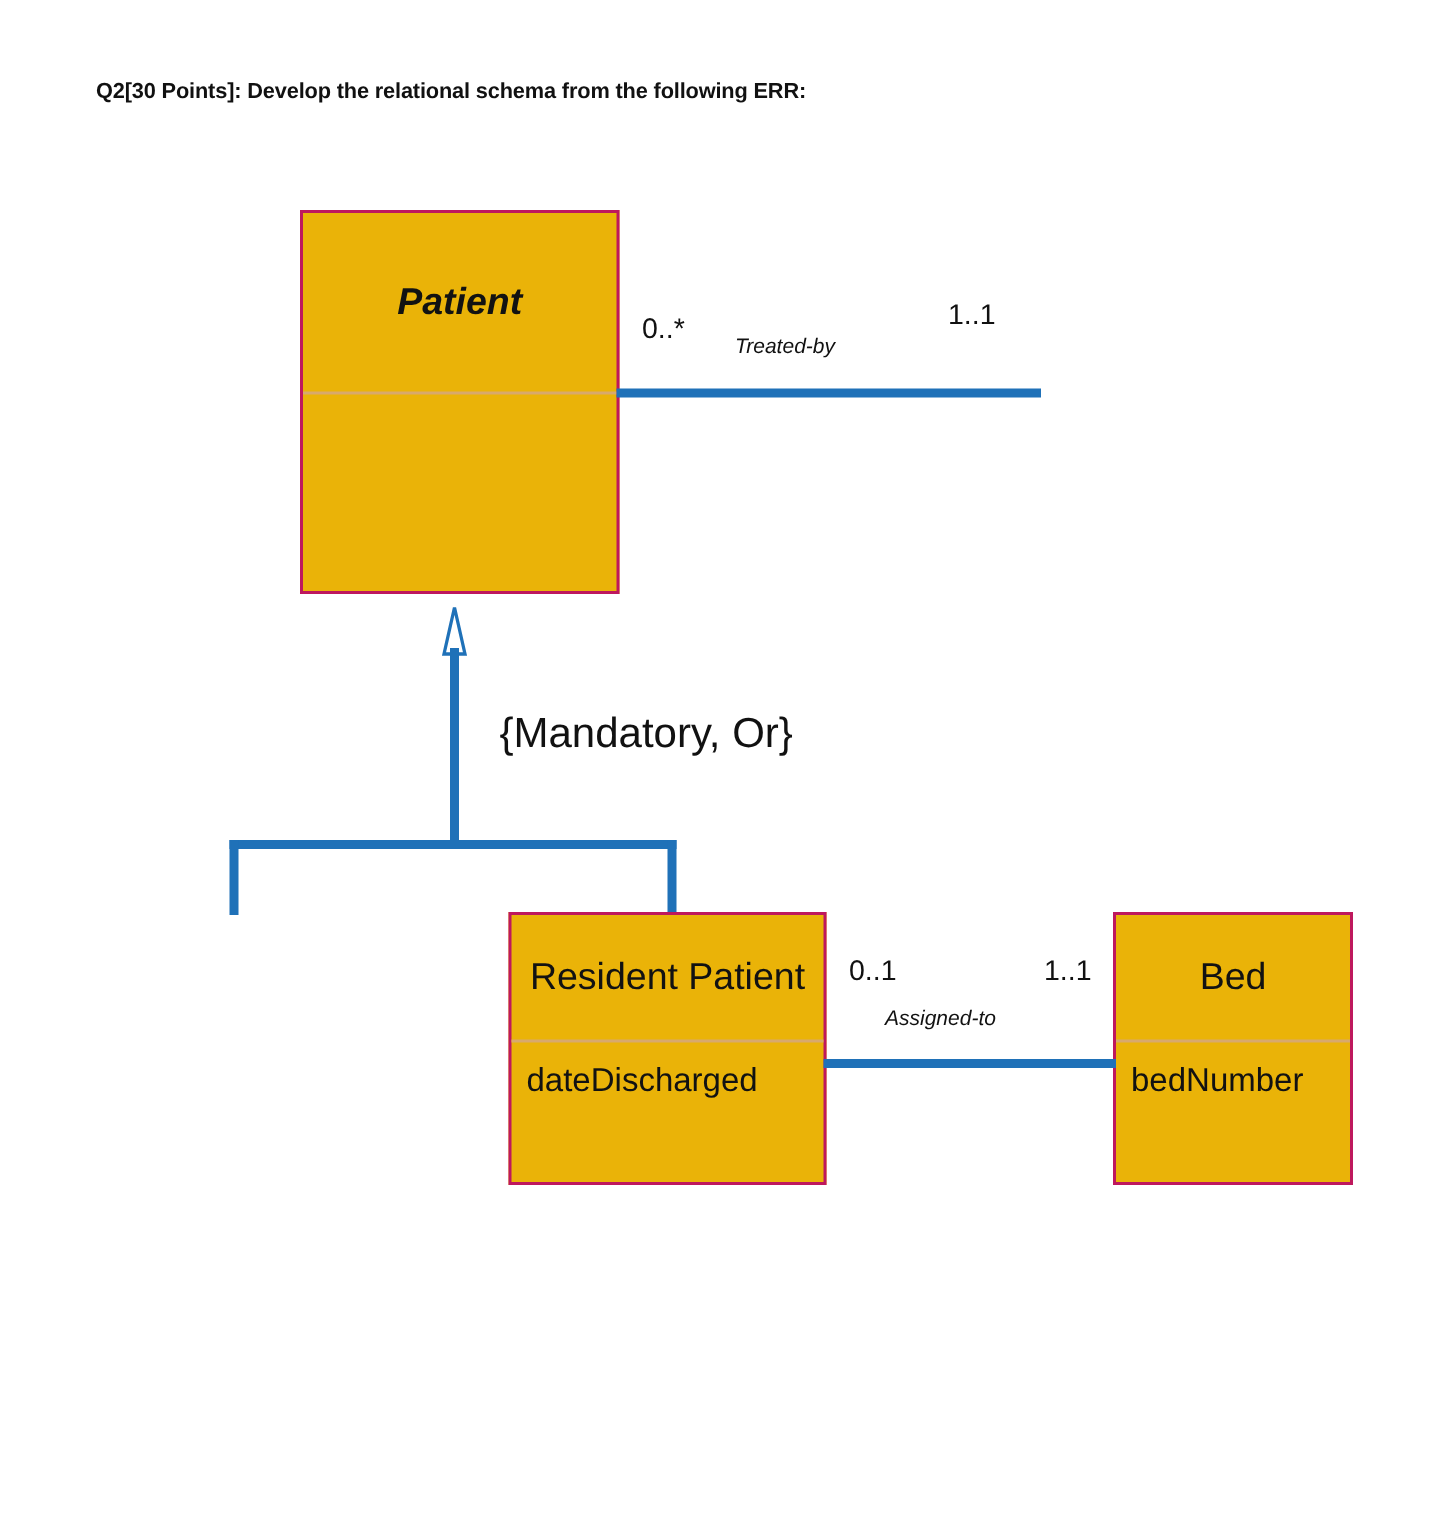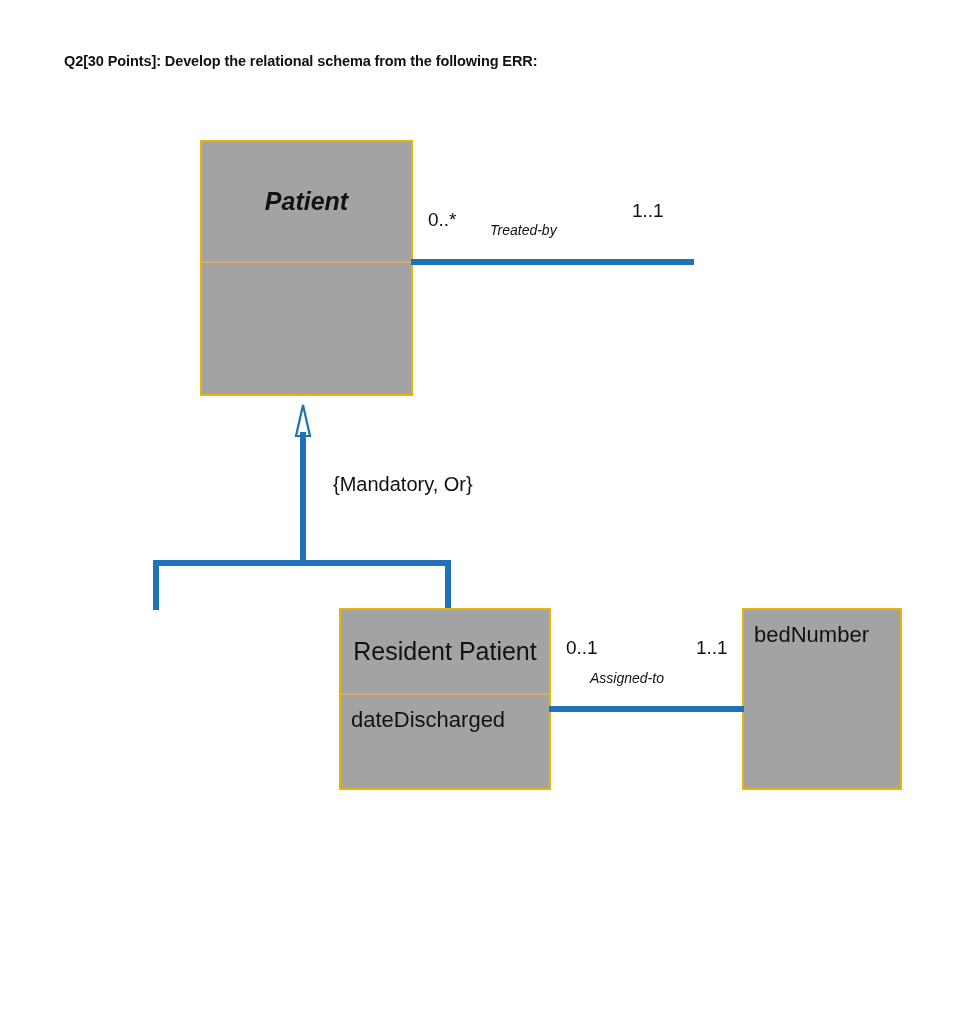--- a/index.html
+++ b/index.html
@@ -31,22 +31,22 @@
     font-weight: bold;
     color: #111111;
     letter-spacing: -0.1px;
     white-space: nowrap;
   }
 
   
   .uml-box {
     position: absolute;
     box-sizing: border-box;
-    background: #a3a3a3;
-    border: 2px solid #eab308;
+    background: #eab308;
+    border: 2px solid #be185d;
     display: flex;
     flex-direction: column;
   }
   .uml-title-cell {
     box-sizing: border-box;
     display: flex;
     align-items: center;
     justify-content: center;
     border-bottom: 2px solid #d8a96d;
     color: #111111;
@@ -94,21 +94,21 @@
   }
   .rel-label {
     position: absolute;
     font-size: 14px;
     font-style: italic;
     color: #111111;
     white-space: nowrap;
   }
   .constraint-label {
     position: absolute;
-    font-size: 20px;
+    font-size: 28px;
     color: #111111;
     white-space: nowrap;
   }
 
   
   .gen-arrow {
     position: absolute;
   }
 </style>
 </head>
@@ -153,20 +153,23 @@
   <div class="uml-box" style="left:339px; top:608px; width:212px; height:182px;">
     <div class="uml-title-cell" style="height:85px;">
       <span class="uml-title-text">Resident Patient</span>
     </div>
     <div class="uml-attr-cell">
       <div class="uml-attr">dateDischarged</div>
     </div>
   </div>
 
   <div class="uml-box" style="left:742px; top:608px; width:160px; height:182px;">
+    <div class="uml-title-cell" style="height:85px;">
+      <span class="uml-title-text">Bed</span>
+    </div>
     <div class="uml-attr-cell">
       <div class="uml-attr">bedNumber</div>
     </div>
   </div>
 
   <div class="hline" style="left:549px; top:706px; width:195px;"></div>
 
   <div class="mult-label" style="left:566px; top:637px;">0..1</div>
 
   <div class="rel-label" style="left:590px; top:670px;">Assigned-to</div>

